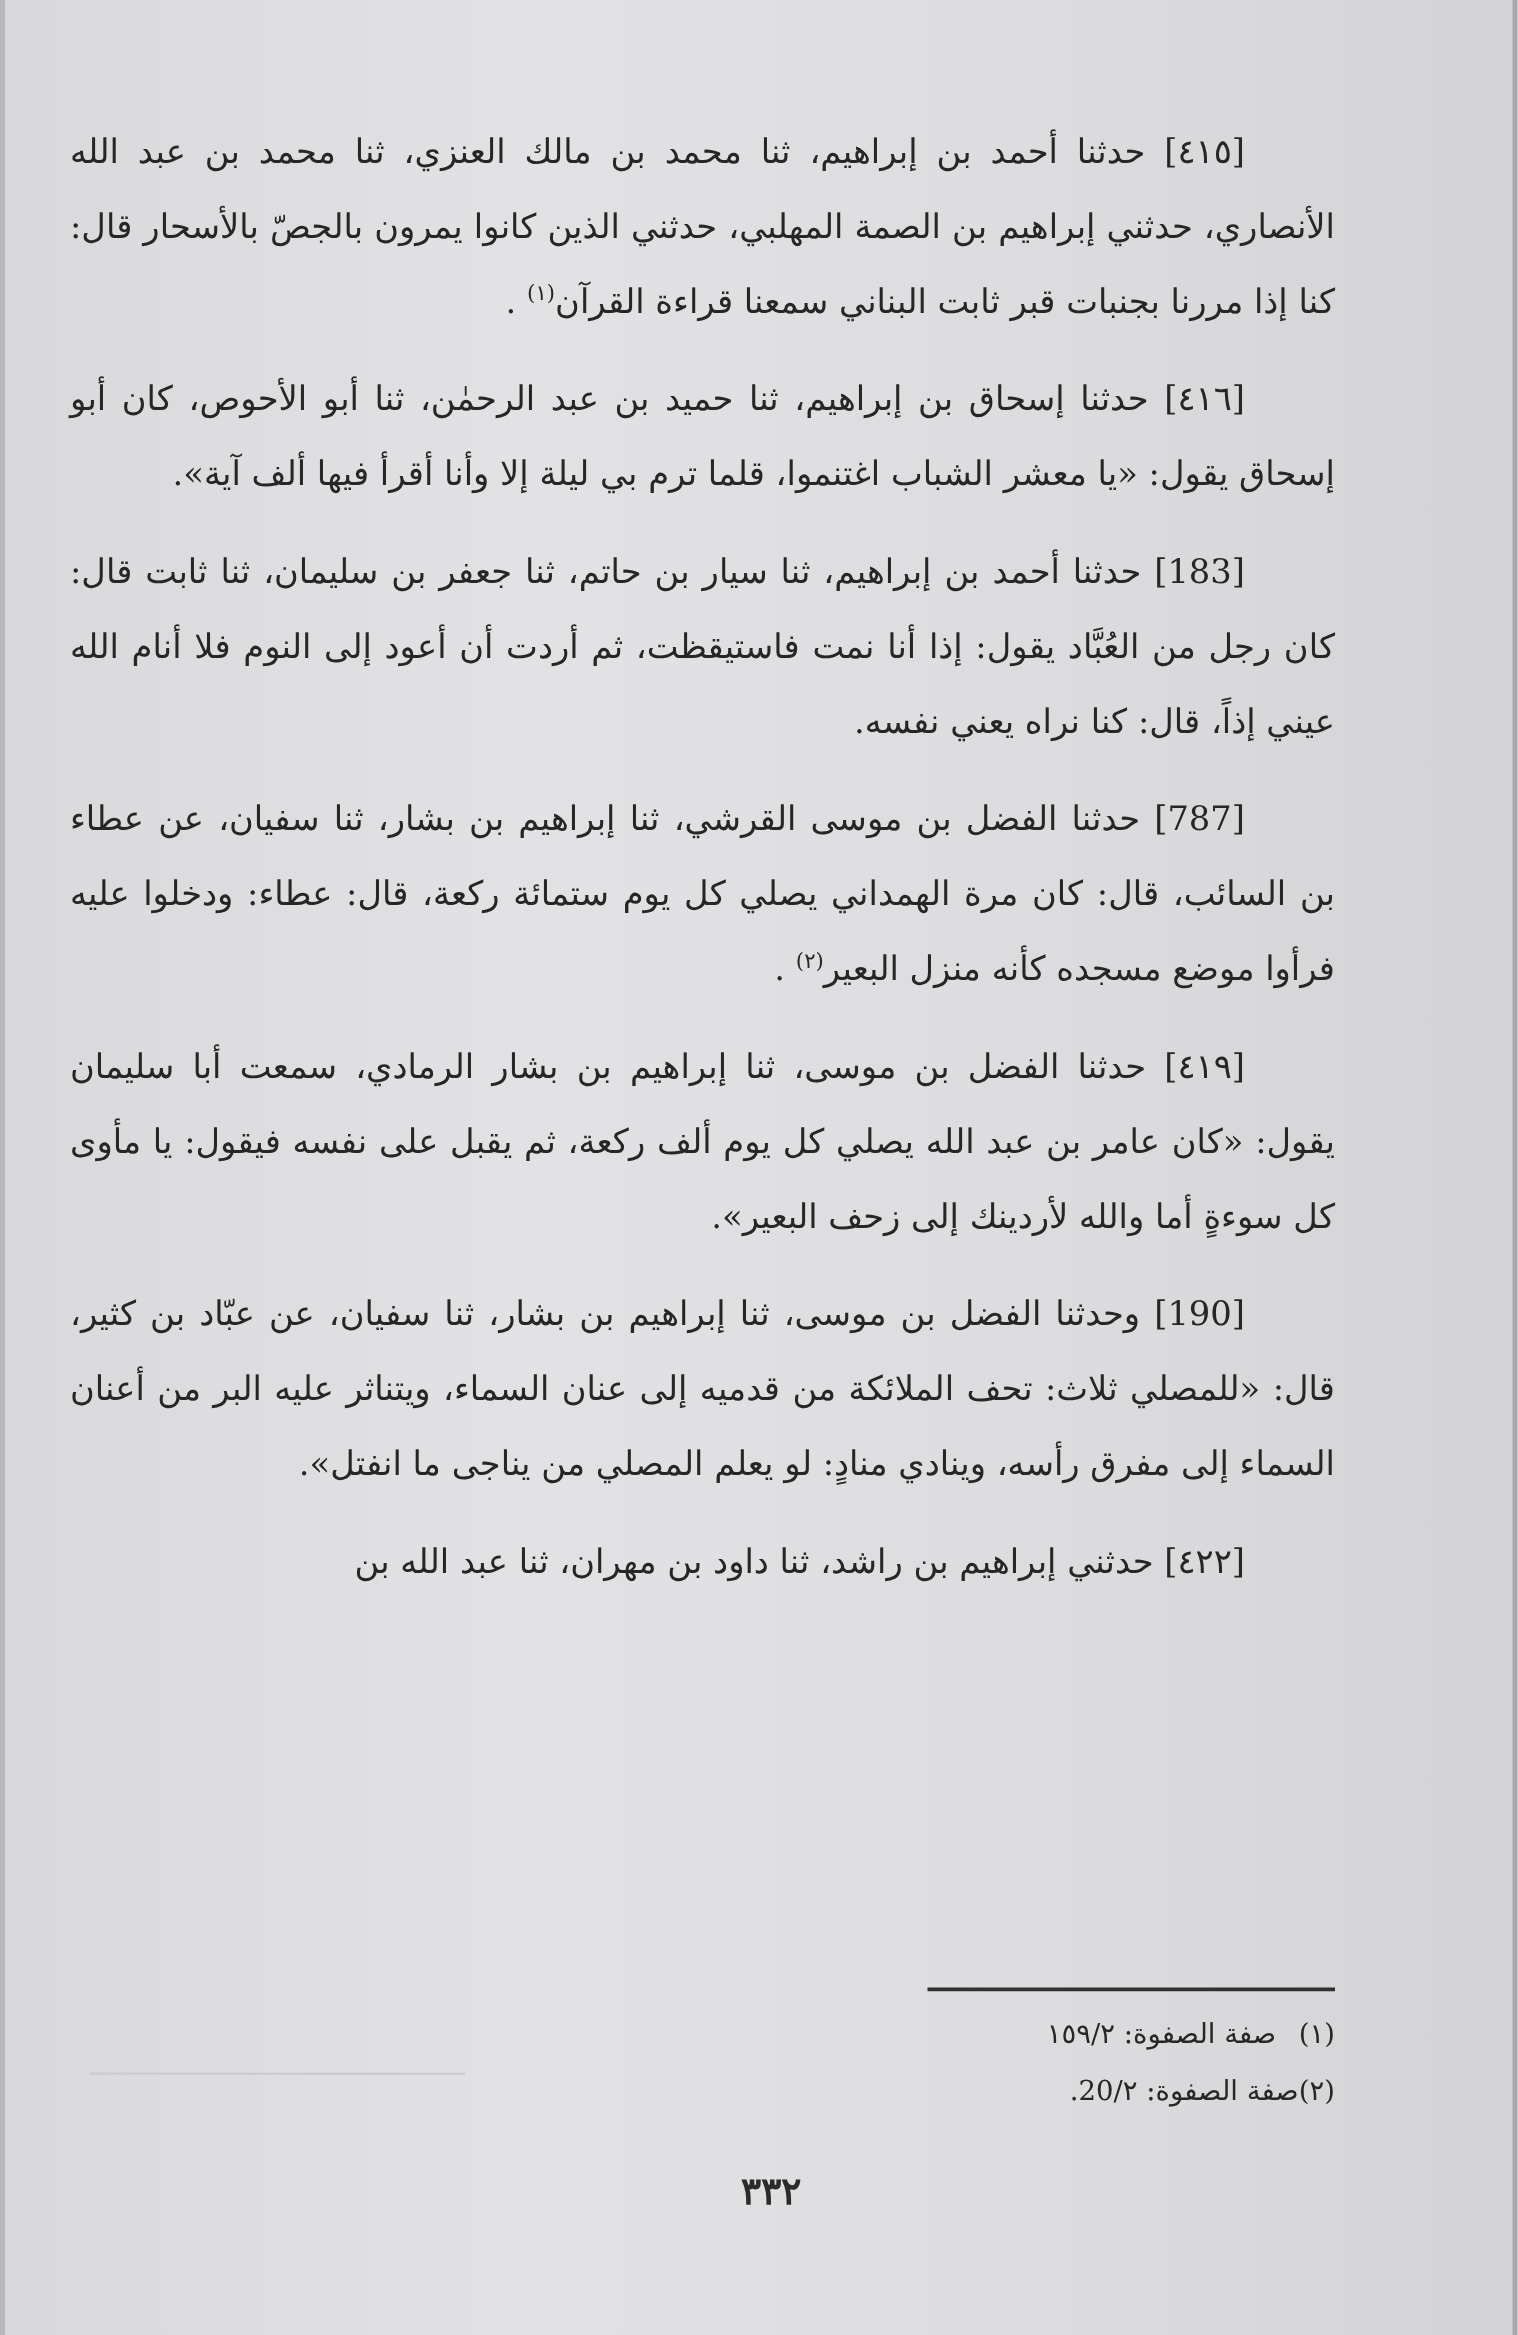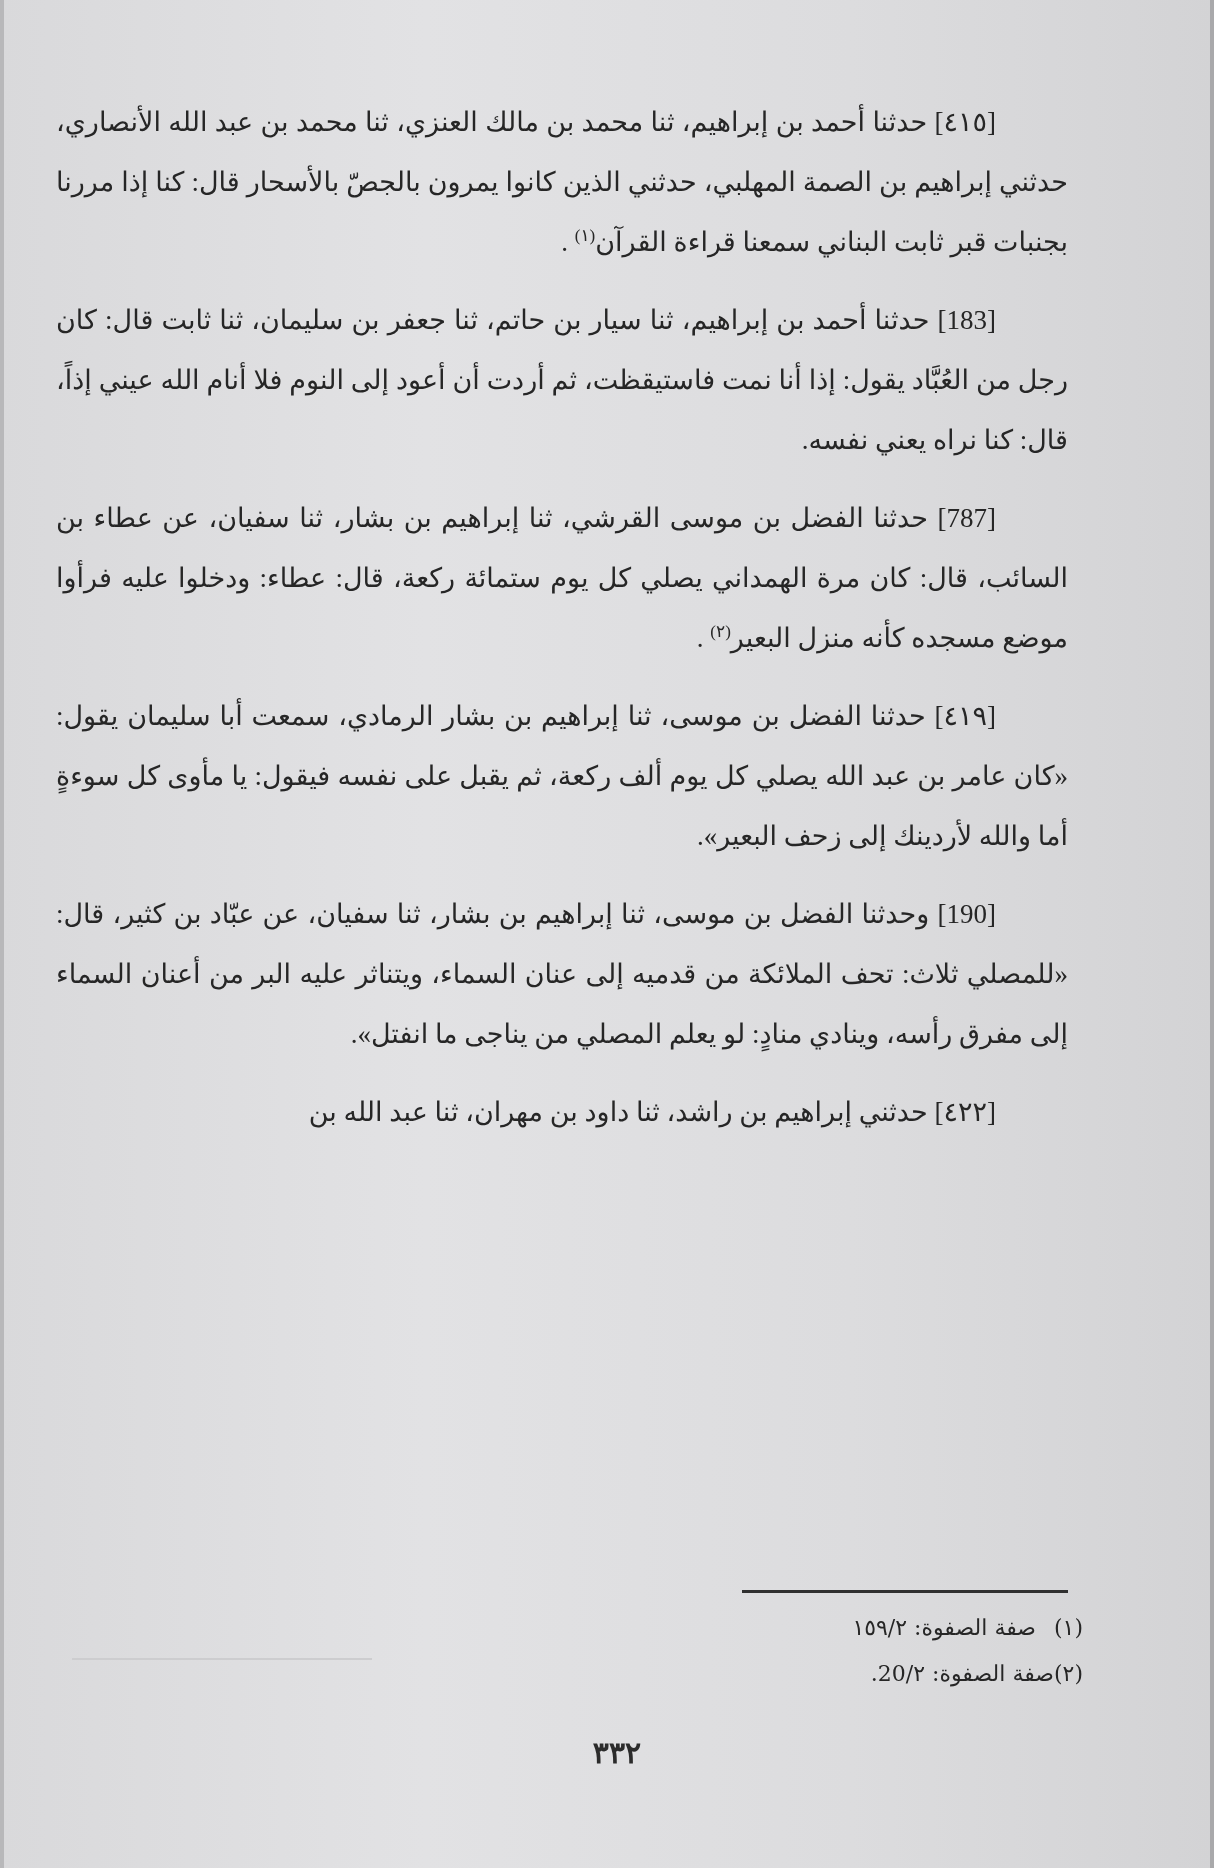--- a/index.html
+++ b/index.html
@@ -20,42 +20,41 @@
     position: absolute; right: 0; top: 0; width: 4px; height: 1868px;
     background: #a9a9ab;
   }
   .page {
     position: absolute;
     left: 56px;
     top: 92px;
     width: 1012px;
     direction: rtl;
     text-align: justify;
-    font-family: Liberation Serif, serif;
   }
   .para {
     font-size: 27px;
     line-height: 60px;
     margin: 0 0 18px 0;
     text-indent: 72px;
     text-align-last: right;
   }
   .num { unicode-bidi: isolate; }
   sup.fn { font-size: 17px; vertical-align: super; line-height: 0; }
   .divider {
     position: absolute;
     right: 146px;
     top: 1590px;
     width: 326px;
     height: 3px;
     background: #303030;
   }
   .footnotes {
     position: absolute;
-    right: 131px;
+    right: 146px;
     top: 1605px;
     width: 600px;
     direction: rtl;
     text-align: right;
     font-size: 22px;
     line-height: 46px;
   }
   .footnote .marker { margin-left: 18px; }
   .footnote.tight .marker { margin-left: 0; }
   .bleed-line {
@@ -80,20 +79,21 @@
 </style>
 </head>
 <body>
 
 <div class="edge-left"></div>
 <div class="edge-right"></div>
 
 <div class="page">
   <p class="para"><span class="num">[٤١٥]</span> <span>حدثنا أحمد بن إبراهيم، ثنا محمد بن مالك العنزي، ثنا محمد بن عبد الله الأنصاري، حدثني إبراهيم بن الصمة المهلبي، حدثني الذين كانوا يمرون بالجصّ بالأسحار قال: كنا إذا مررنا بجنبات قبر ثابت البناني سمعنا قراءة القرآن</span><sup class="fn">(١)</sup> <span>.</span></p>
 
+  <p class="para"><span class="num">[٤١٦]</span> <span>حدثنا إسحاق بن إبراهيم، ثنا حميد بن عبد الرحمٰن، ثنا أبو الأحوص، كان أبو إسحاق يقول: «يا معشر الشباب اغتنموا، قلما ترم بي ليلة إلا وأنا أقرأ فيها ألف آية».</span></p>
 
   <p class="para"><span class="num">[183]</span> <span>حدثنا أحمد بن إبراهيم، ثنا سيار بن حاتم، ثنا جعفر بن سليمان، ثنا ثابت قال: كان رجل من العُبَّاد يقول: إذا أنا نمت فاستيقظت، ثم أردت أن أعود إلى النوم فلا أنام الله عيني إذاً، قال: كنا نراه يعني نفسه.</span></p>
 
   <p class="para"><span class="num">[787]</span> <span>حدثنا الفضل بن موسى القرشي، ثنا إبراهيم بن بشار، ثنا سفيان، عن عطاء بن السائب، قال: كان مرة الهمداني يصلي كل يوم ستمائة ركعة، قال: عطاء: ودخلوا عليه فرأوا موضع مسجده كأنه منزل البعير</span><sup class="fn">(٢)</sup> <span>.</span></p>
 
   <p class="para"><span class="num">[٤١٩]</span> <span>حدثنا الفضل بن موسى، ثنا إبراهيم بن بشار الرمادي، سمعت أبا سليمان يقول: «كان عامر بن عبد الله يصلي كل يوم ألف ركعة، ثم يقبل على نفسه فيقول: يا مأوى كل سوءةٍ أما والله لأردينك إلى زحف البعير».</span></p>
 
   <p class="para"><span class="num">[190]</span> <span>وحدثنا الفضل بن موسى، ثنا إبراهيم بن بشار، ثنا سفيان، عن عبّاد بن كثير، قال: «للمصلي ثلاث: تحف الملائكة من قدميه إلى عنان السماء، ويتناثر عليه البر من أعنان السماء إلى مفرق رأسه، وينادي منادٍ: لو يعلم المصلي من يناجى ما انفتل».</span></p>
 
 

